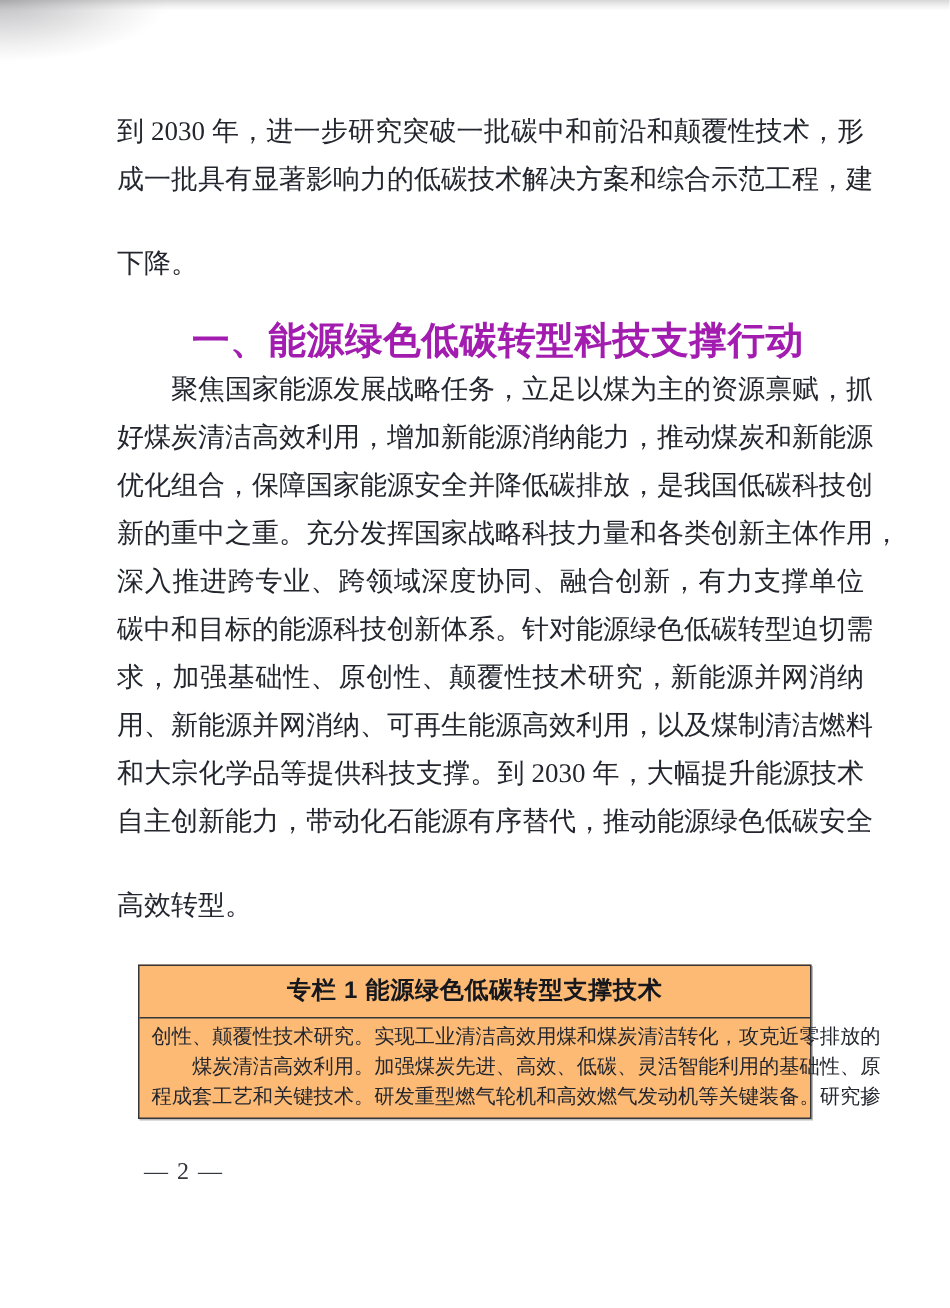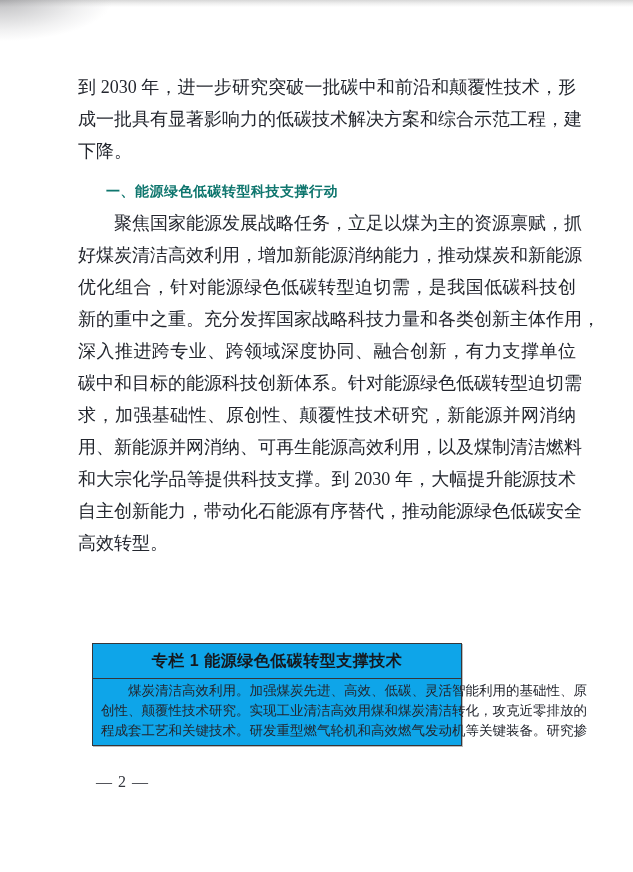--- a/index.html
+++ b/index.html
@@ -26,39 +26,39 @@
     position: absolute;
     top: 71px; left: 78px; width: 498px;
     font-size: 18px; line-height: 32px;
   }
   .line {
     text-align: justify;
     text-align-last: justify;
     text-justify: inter-character;
     white-space: nowrap;
   }
-  .line.short { text-align-last: left; white-space: normal; }
+  .line.short { text-align-last: left; white-space: normal; margin-top: 24px; }
   .indent { text-indent: 2em; }
 
   .section-heading {
-    margin-top: 8px;
+    margin-top: 20px;
     font-family: "Liberation Sans", "DejaVu Sans", sans-serif;
     font-weight: bold;
-    font-size: 14px;
+    font-size: 25px;
     line-height: 32px;
-    color: #0f766e;
+    color: #a21caf;
     text-indent: 2em;
     letter-spacing: 0.5px;
   }
 
   .column-box {
     position: absolute;
-    top: 643px; left: 92px; width: 370px;
+    top: 643px; left: 92px; width: 449px;
     border: 1.6px solid #35363a;
-    background: #0ea5e9;
+    background: #fdba74;
     box-shadow: 1px 1px 0 rgba(60,60,60,0.35);
   }
   .column-box-title {
     font-family: "Liberation Sans", "DejaVu Sans", sans-serif;
     font-weight: bold;
     font-size: 16px;
     line-height: 34px;
     text-align: center;
     color: #16181d;
     border-bottom: 1.4px solid #35363a;
@@ -92,35 +92,35 @@
     <div class="line">到 2030 年，进一步研究突破一批碳中和前沿和颠覆性技术，形</div>
     <div class="line">成一批具有显著影响力的低碳技术解决方案和综合示范工程，建</div>
     <div class="line short">下降。</div>
   </div>
 
   <div class="section-heading">一、能源绿色低碳转型科技支撑行动</div>
 
   <div>
     <div class="line indent">聚焦国家能源发展战略任务，立足以煤为主的资源禀赋，抓</div>
     <div class="line">好煤炭清洁高效利用，增加新能源消纳能力，推动煤炭和新能源</div>
-    <div class="line">优化组合，针对能源绿色低碳转型迫切需，是我国低碳科技创</div>
+    <div class="line">优化组合，保障国家能源安全并降低碳排放，是我国低碳科技创</div>
     <div class="line">新的重中之重。充分发挥国家战略科技力量和各类创新主体作用，</div>
     <div class="line">深入推进跨专业、跨领域深度协同、融合创新，有力支撑单位</div>
     <div class="line">碳中和目标的能源科技创新体系。针对能源绿色低碳转型迫切需</div>
     <div class="line">求，加强基础性、原创性、颠覆性技术研究，新能源并网消纳</div>
     <div class="line">用、新能源并网消纳、可再生能源高效利用，以及煤制清洁燃料</div>
     <div class="line">和大宗化学品等提供科技支撑。到 2030 年，大幅提升能源技术</div>
     <div class="line">自主创新能力，带动化石能源有序替代，推动能源绿色低碳安全</div>
     <div class="line short">高效转型。</div>
   </div>
 
 </div>
 
 <div class="column-box">
   <div class="column-box-title">专栏 1  能源绿色低碳转型支撑技术</div>
   <div class="column-box-body">
+    <div class="line">创性、颠覆性技术研究。实现工业清洁高效用煤和煤炭清洁转化，攻克近零排放的</div>
     <div class="line indent">煤炭清洁高效利用。加强煤炭先进、高效、低碳、灵活智能利用的基础性、原</div>
-    <div class="line">创性、颠覆性技术研究。实现工业清洁高效用煤和煤炭清洁转化，攻克近零排放的</div>
     <div class="line">程成套工艺和关键技术。研发重型燃气轮机和高效燃气发动机等关键装备。研究掺</div>
   </div>
 </div>
 
 <div class="page-number">— 2 —</div>
 
 </body></html>

